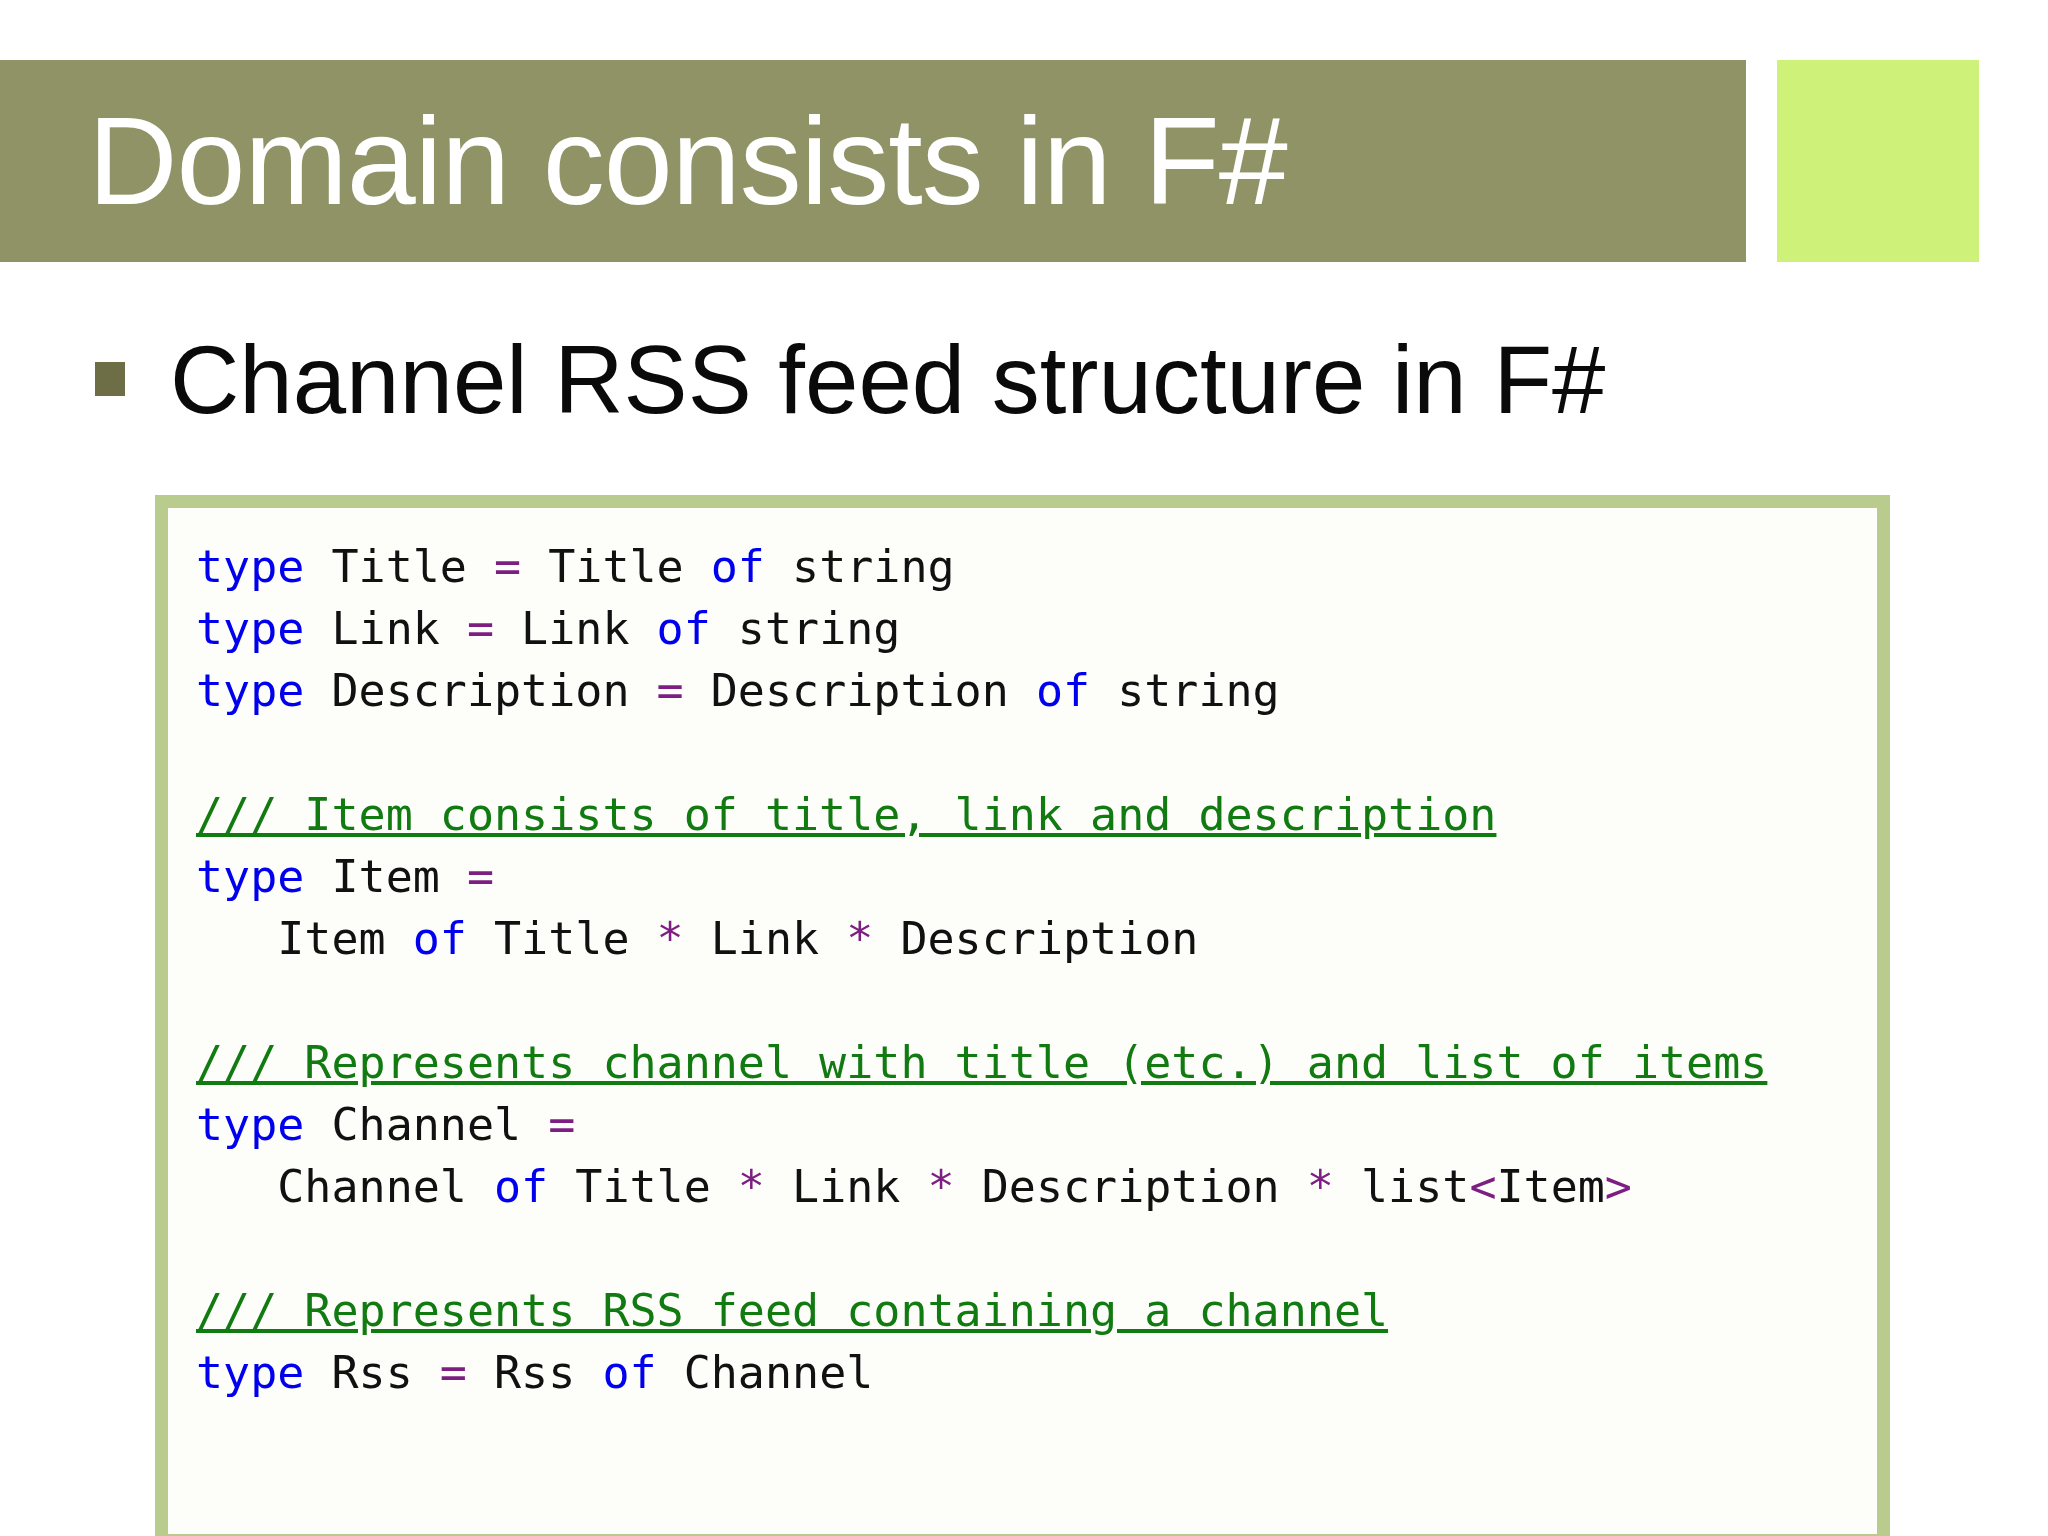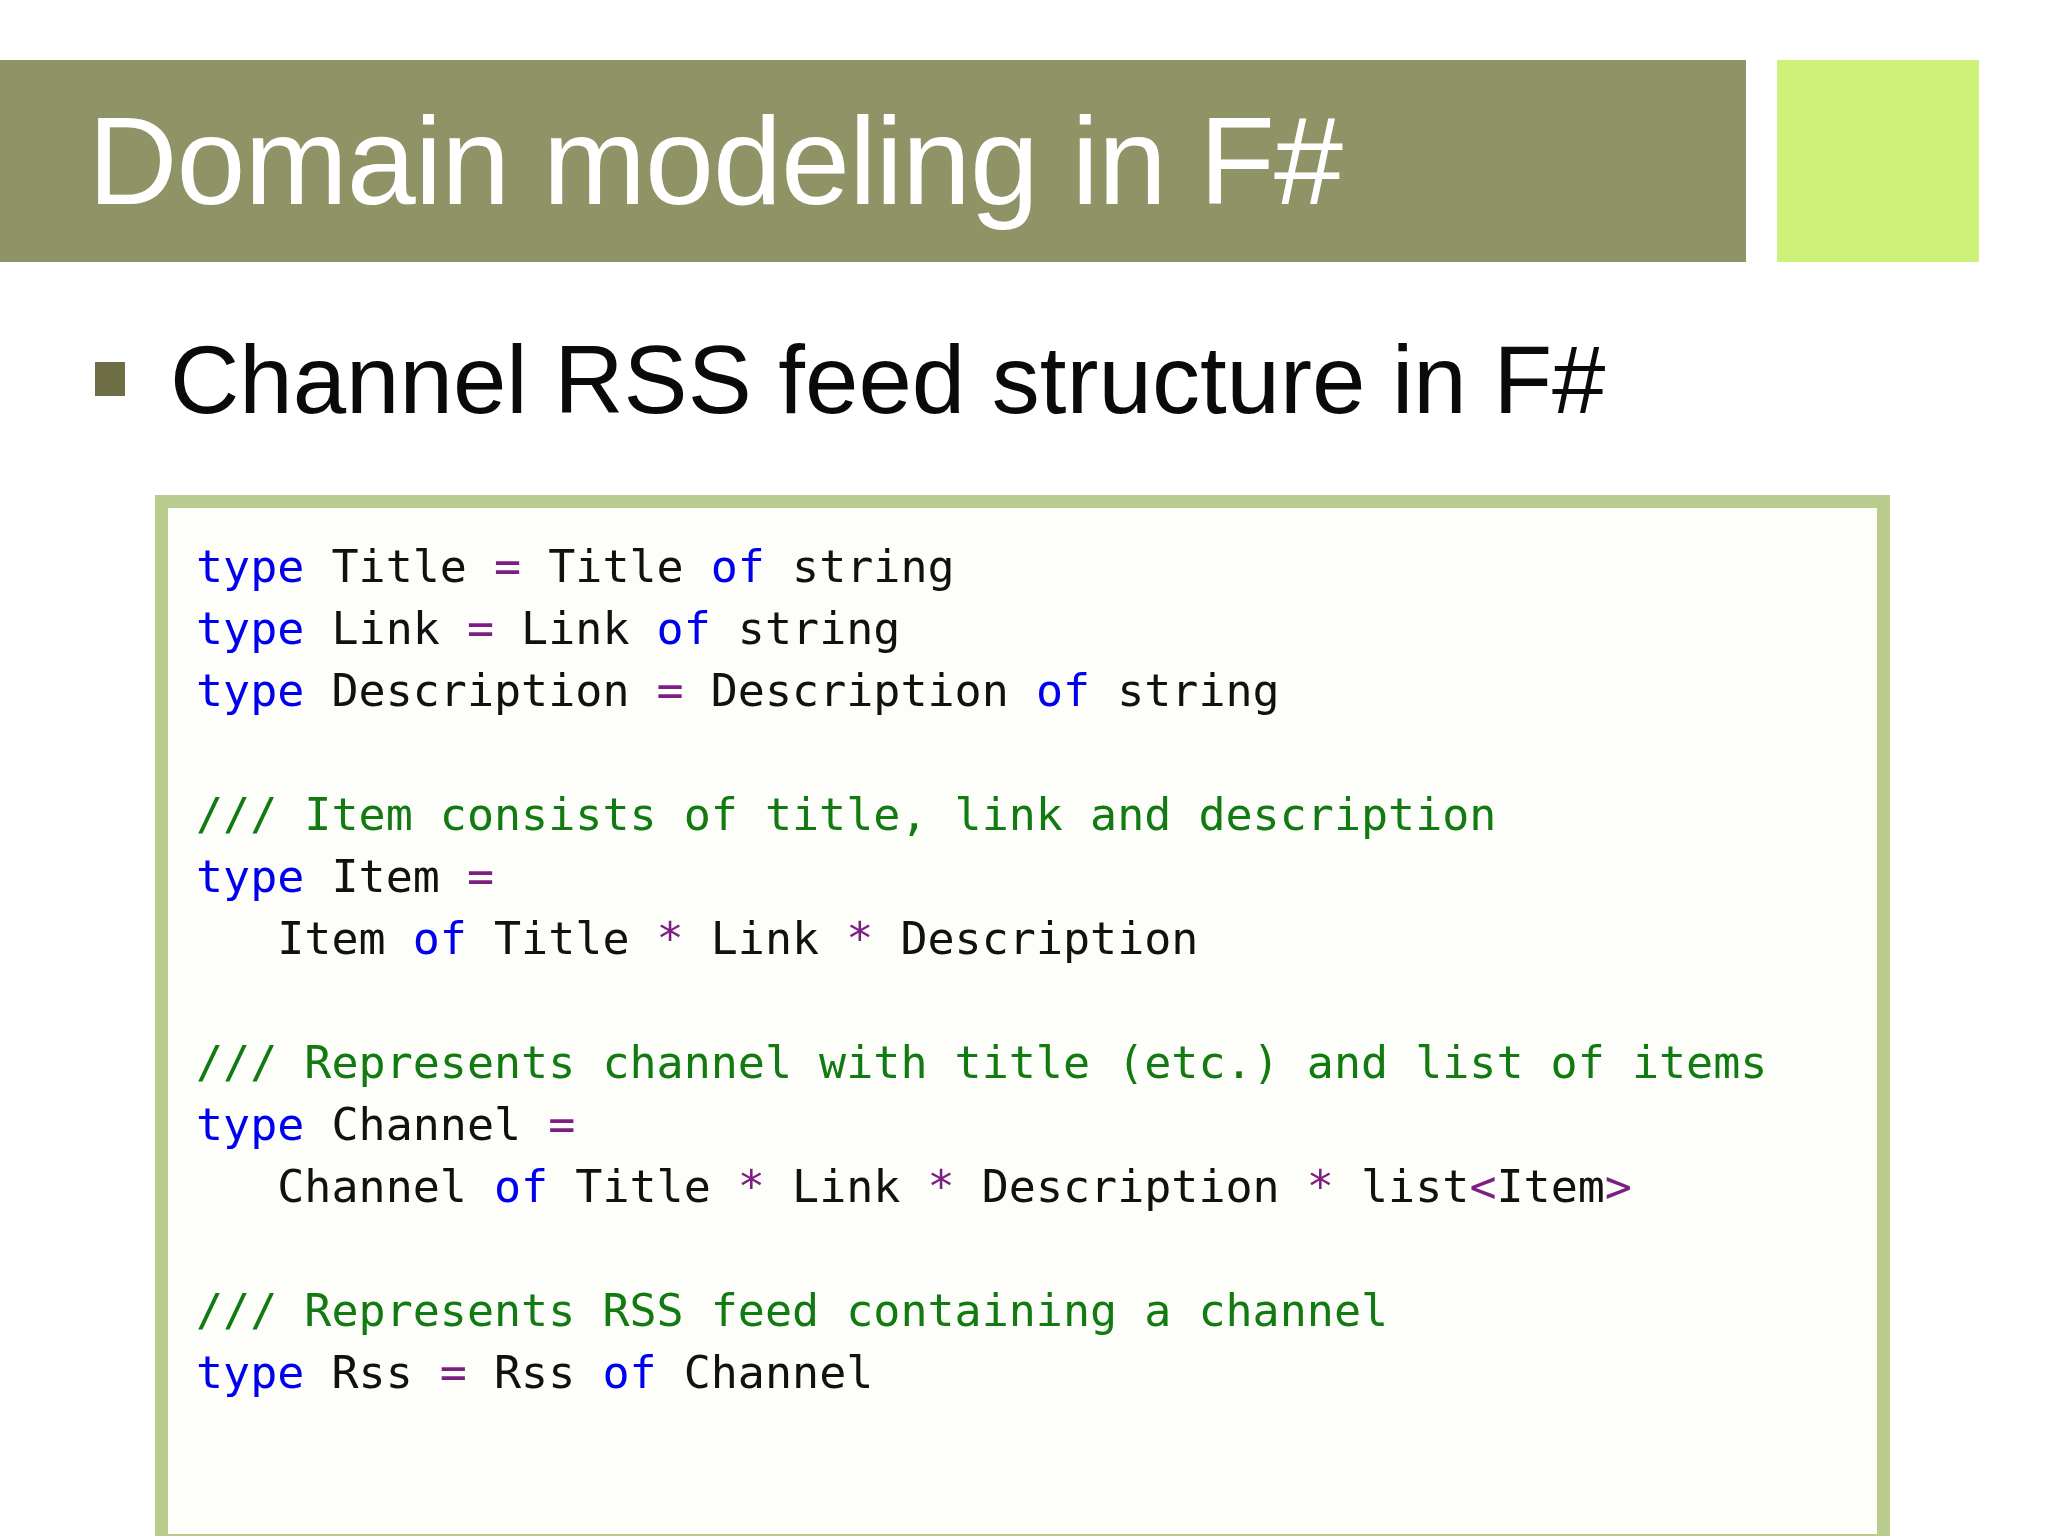--- a/index.html
+++ b/index.html
@@ -95,30 +95,30 @@
     font-family: "DejaVu Sans Mono", "Liberation Mono", monospace;
     font-size: 45px;
     line-height: 62px;
     white-space: pre;
     color: #111111;
     letter-spacing: 0px;
   }
   .code-line { height: 62px; }
   .kw  { color: #0000ee; }
   .op  { color: #7d1f82; }
-  .cm  { color: #117a11; }
+  .cm  { color: #117a11; text-decoration: underline; }
   .id  { color: #111111; }
 </style>
 </head>
 <body>
 
 <div id="slide-root">
 
   <div id="title-band" style="background: rgb(143, 147, 102);">
-    <div id="title-text" style="color: rgb(255, 255, 255);">Domain modeling in F#</div>
+    <div id="title-text" style="color: rgb(255, 255, 255);">Domain consists in F#</div>
   </div>
 
   <div id="accent-square" style="background: rgb(205, 241, 121);"></div>
 
   <div id="bullet-row">
     <div id="bullet-marker" style="background: rgb(109, 110, 70);"></div>
     <div id="bullet-text">Channel RSS feed structure in F#</div>
   </div>
 
   <div id="code-block" style="background: rgb(185, 203, 141);">

